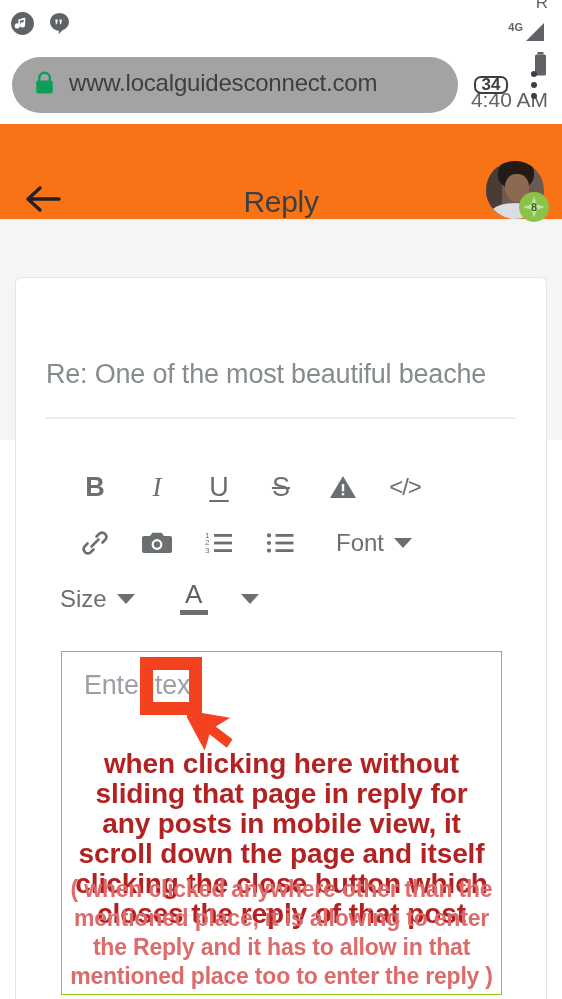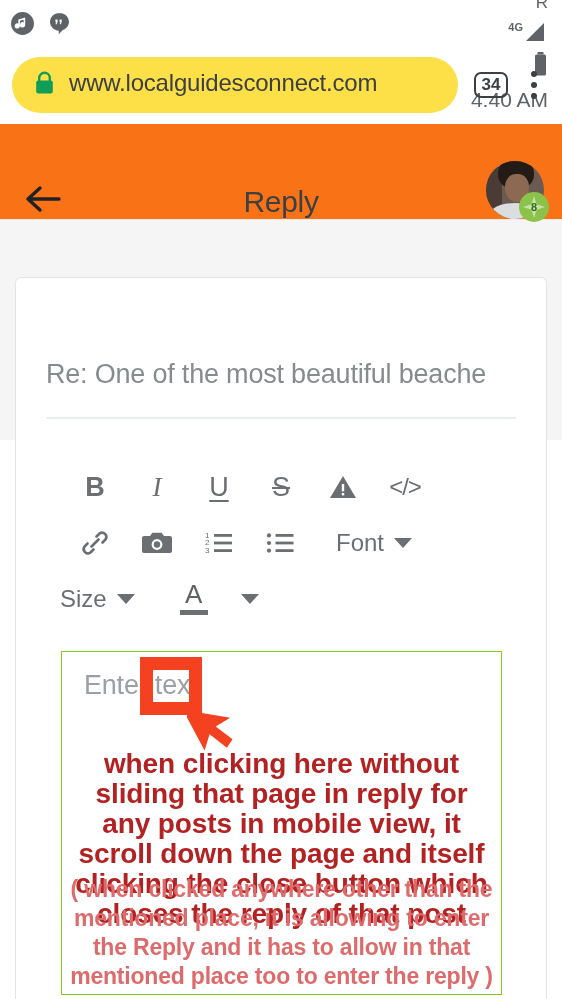--- a/index.html
+++ b/index.html
@@ -60,38 +60,38 @@
   .omnibox-row {
     height: 78px;
     background: #ffffff;
     display: flex;
     align-items: center;
     padding: 0 10px 0 12px;
   }
   .url-pill {
     flex: 1;
     height: 56px;
-    background: #fde047;
+    background: #a3a3a3;
     border-radius: 28px;
     display: flex;
     align-items: center;
     padding: 0 20px 4px 22px;
     min-width: 0;
   }
   .lock-icon { width: 21px; height: 24px; flex: none; margin-right: 14px; }
   .url-text {
     font-size: 24px;
     color: #3c4043;
     white-space: nowrap;
     overflow: hidden;
     text-overflow: clip;
     letter-spacing: -0.2px;
   }
   .tab-counter {
-    width: 34px; height: 26px;
+    width: 34px; height: 18px;
     border: 2.5px solid #3c4043;
     border-radius: 7px;
     display: flex; align-items: center; justify-content: center;
     font-size: 17px;
     font-weight: 600;
     color: #3c4043;
     margin-left: 16px;
     flex: none;
   }
   .kebab {

